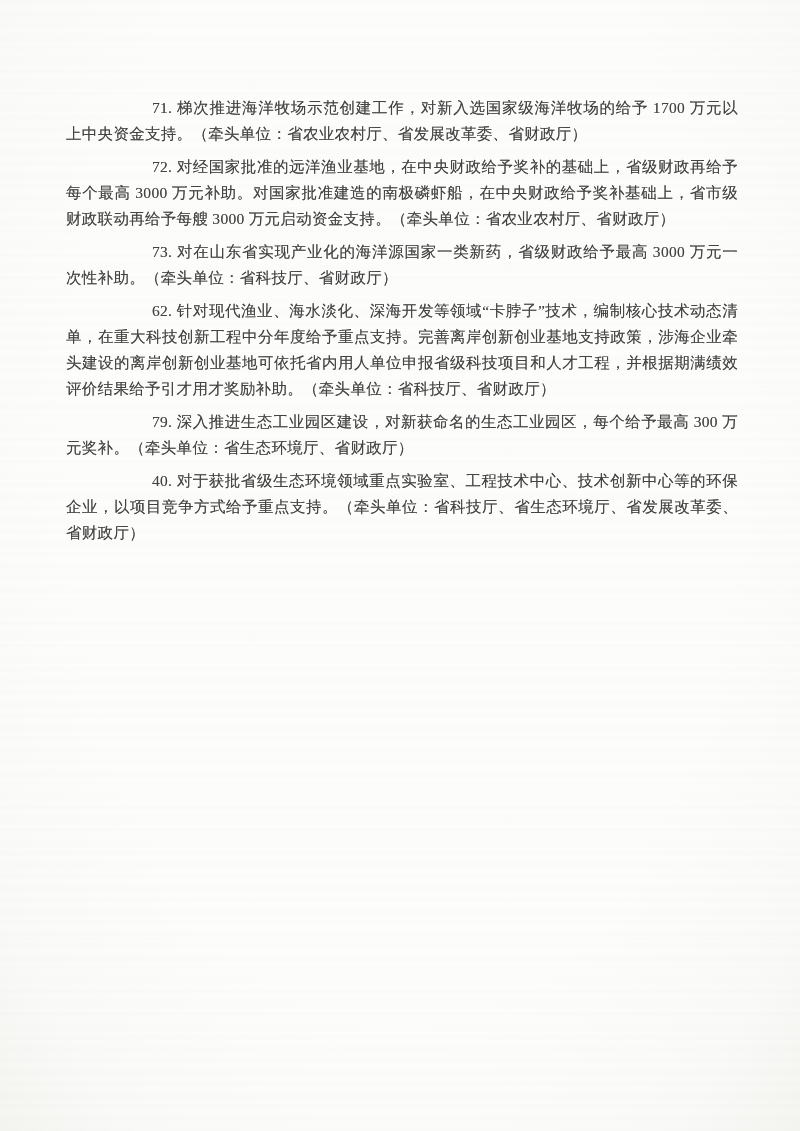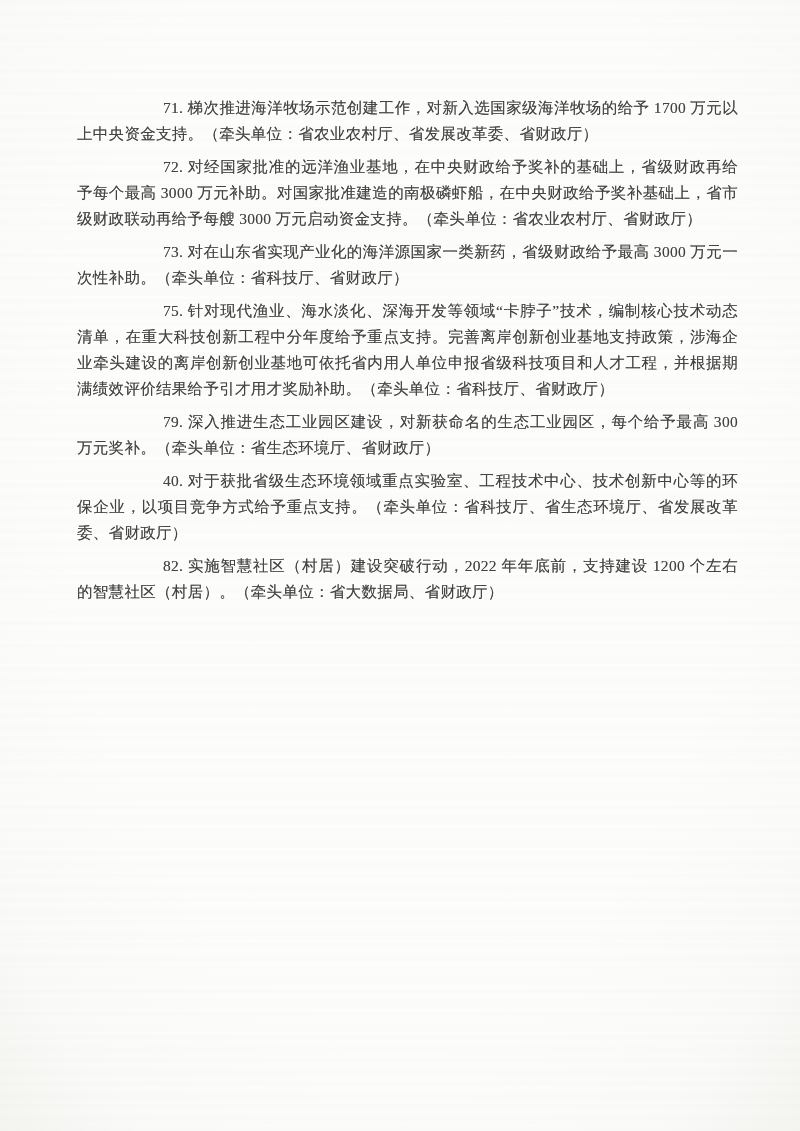--- a/index.html
+++ b/index.html
@@ -33,37 +33,36 @@
       rgba(180,180,175,0.035) 0px,
       rgba(255,255,255,0) 7px,
       rgba(190,190,185,0.03) 15px,
       rgba(255,255,255,0) 23px
     );
   }
   .doc-body {
     position: relative;
   }
   p.policy-item {
-    margin: 0 0 7px 15px;
+    margin: 0 0 7px 4px;
     font-size: 15.5px;
     line-height: 26px;
     color: #434343;
     text-align: justify;
     text-indent: 86px;
     letter-spacing: 0.3px;
     text-shadow: 0 0 0.6px rgba(70,70,70,0.55);
     word-break: break-all;
   }
 </style>
 </head>
 <body>
 
 <div class="scan-page">
   <div class="doc-body">
     <p class="policy-item">71. 梯次推进海洋牧场示范创建工作，对新入选国家级海洋牧场的给予 1700 万元以上中央资金支持。（牵头单位：省农业农村厅、省发展改革委、省财政厅）</p>
     <p class="policy-item">72. 对经国家批准的远洋渔业基地，在中央财政给予奖补的基础上，省级财政再给予每个最高 3000 万元补助。对国家批准建造的南极磷虾船，在中央财政给予奖补基础上，省市级财政联动再给予每艘 3000 万元启动资金支持。（牵头单位：省农业农村厅、省财政厅）</p>
     <p class="policy-item">73. 对在山东省实现产业化的海洋源国家一类新药，省级财政给予最高 3000 万元一次性补助。（牵头单位：省科技厅、省财政厅）</p>
-    <p class="policy-item">75. 针对现代渔业、海水淡化、深海开发等领域“卡脖子”技术，编制核心技术动态清单，在重大科技创新工程中分年度给予重点支持。完善离岸创新创业基地支持政策，涉海企业牵头建设的离岸创新创业基地可依托省内用人单位申报省级科技项目和人才工程，并根据期满绩效评价结果给予引才用才奖励补助。（牵头单位：省科技厅、省财政厅）</p>
+    <p class="policy-item">62. 针对现代渔业、海水淡化、深海开发等领域“卡脖子”技术，编制核心技术动态清单，在重大科技创新工程中分年度给予重点支持。完善离岸创新创业基地支持政策，涉海企业牵头建设的离岸创新创业基地可依托省内用人单位申报省级科技项目和人才工程，并根据期满绩效评价结果给予引才用才奖励补助。（牵头单位：省科技厅、省财政厅）</p>
     <p class="policy-item">79. 深入推进生态工业园区建设，对新获命名的生态工业园区，每个给予最高 300 万元奖补。（牵头单位：省生态环境厅、省财政厅）</p>
     <p class="policy-item">40. 对于获批省级生态环境领域重点实验室、工程技术中心、技术创新中心等的环保企业，以项目竞争方式给予重点支持。（牵头单位：省科技厅、省生态环境厅、省发展改革委、省财政厅）</p>
-    <p class="policy-item">82. 实施智慧社区（村居）建设突破行动，2022 年年底前，支持建设 1200 个左右的智慧社区（村居）。（牵头单位：省大数据局、省财政厅）</p>
   </div>
 </div>
 
 </body></html>

